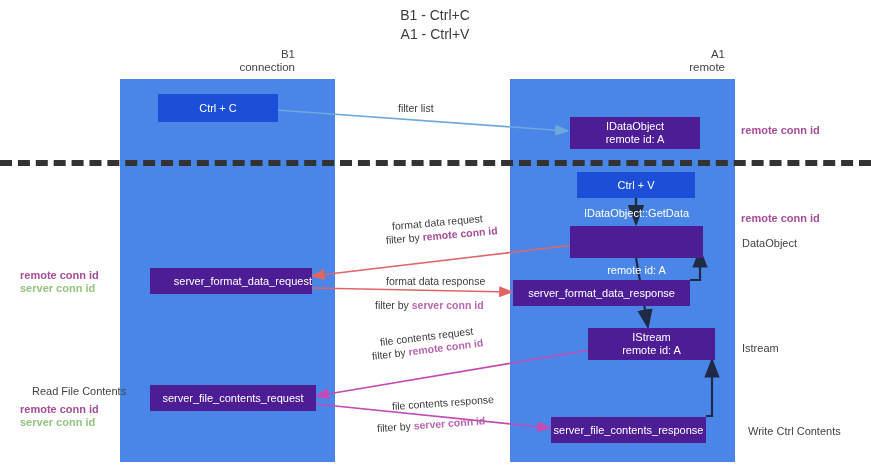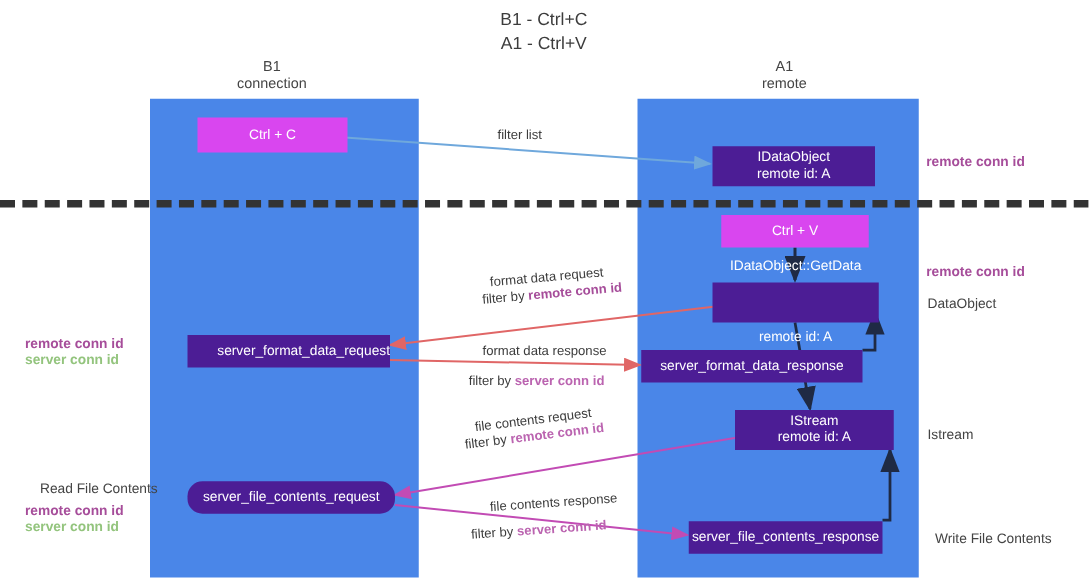--- a/index.html
+++ b/index.html
@@ -14,21 +14,21 @@
     background: #ffffff;
     font-family: Liberation Sans, sans-serif;
     overflow: hidden;
   }
   .lane {
     position: absolute;
     background: #4a86e8;
   }
   .lane-title {
     position: absolute;
-    text-align: center;
+    text-align: right;
     font-size: 11.5px;
     color: #444444;
     line-height: 13px;
     white-space: pre-line;
   }
   .diagram-title {
     position: absolute;
     text-align: center;
     font-size: 14px;
     color: #3c3c3c;
@@ -40,21 +40,21 @@
     display: flex;
     flex-direction: column;
     align-items: center;
     justify-content: center;
     text-align: center;
     color: #ffffff;
     font-size: 11px;
     line-height: 13px;
     box-sizing: border-box;
   }
-  .node-green { background: #d946ef; }
+  .node-green { background: #1d4ed8; }
   .node-orange { background: #4c1d95; }
   .node .l1, .node .l2 { display: block; }
   .sidelabel {
     position: absolute;
     font-size: 11px;
     line-height: 14px;
     white-space: nowrap;
   }
   .c-purple { color: #a64d9a; font-weight: bold; }
   .c-green  { color: #93c47d; font-weight: bold; }
@@ -160,21 +160,21 @@
 
   <div class="node node-orange" style="left:513px; top:280px; width:177px; height:26px;">
     <span class="l1">server_format_data_response</span>
   </div>
 
   <div class="node node-orange" style="left:588px; top:328px; width:127px; height:32px;">
     <span class="l1">IStream</span>
     <span class="l2">remote id: A</span>
   </div>
 
-  <div class="node node-orange" style="left:150px; top:385px; width:166px; height:26px;border-radius:12px;">
+  <div class="node node-orange" style="left:150px; top:385px; width:166px; height:26px;">
     <span class="l1">server_file_contents_request</span>
   </div>
 
   <div class="node node-orange" style="left:551px; top:417px; width:155px; height:26px;">
     <span class="l1">server_file_contents_response</span>
   </div>
 
   <div class="edge-label" style="left:398px; top:102px;">filter list</div>
 
   <div class="edge-label" style="left:392px; top:220px; transform: rotate(-5deg); transform-origin: left center;">
@@ -200,21 +200,21 @@
     <span>file contents response</span>
   </div>
   <div class="edge-label" style="left:377px; top:422px; transform: rotate(-4deg); transform-origin: left center;">
     <span>filter by </span><span class="hl-magenta">server conn id</span>
   </div>
 
   <div class="sidelabel c-purple" style="left:741px; top:123px;">remote conn id</div>
   <div class="sidelabel c-purple" style="left:741px; top:211px;">remote conn id</div>
   <div class="sidelabel c-dark" style="left:730px; top:236px;">DataObject</div>
   <div class="sidelabel c-dark" style="left:730px; top:341px;">Istream</div>
-  <div class="sidelabel c-dark" style="left:736px; top:424px;">Write File Contents</div>
+  <div class="sidelabel c-dark" style="left:736px; top:424px;">Write Ctrl Contents</div>
 
   <div class="sidelabel c-purple" style="left:20px; top:268px;">remote conn id</div>
   <div class="sidelabel c-green" style="left:20px; top:281px;">server conn id</div>
 
   <div class="sidelabel c-dark" style="left:20px; top:384px;">Read File Contents</div>
   <div class="sidelabel c-purple" style="left:20px; top:402px;">remote conn id</div>
   <div class="sidelabel c-green" style="left:20px; top:415px;">server conn id</div>
 
 </div>
 

